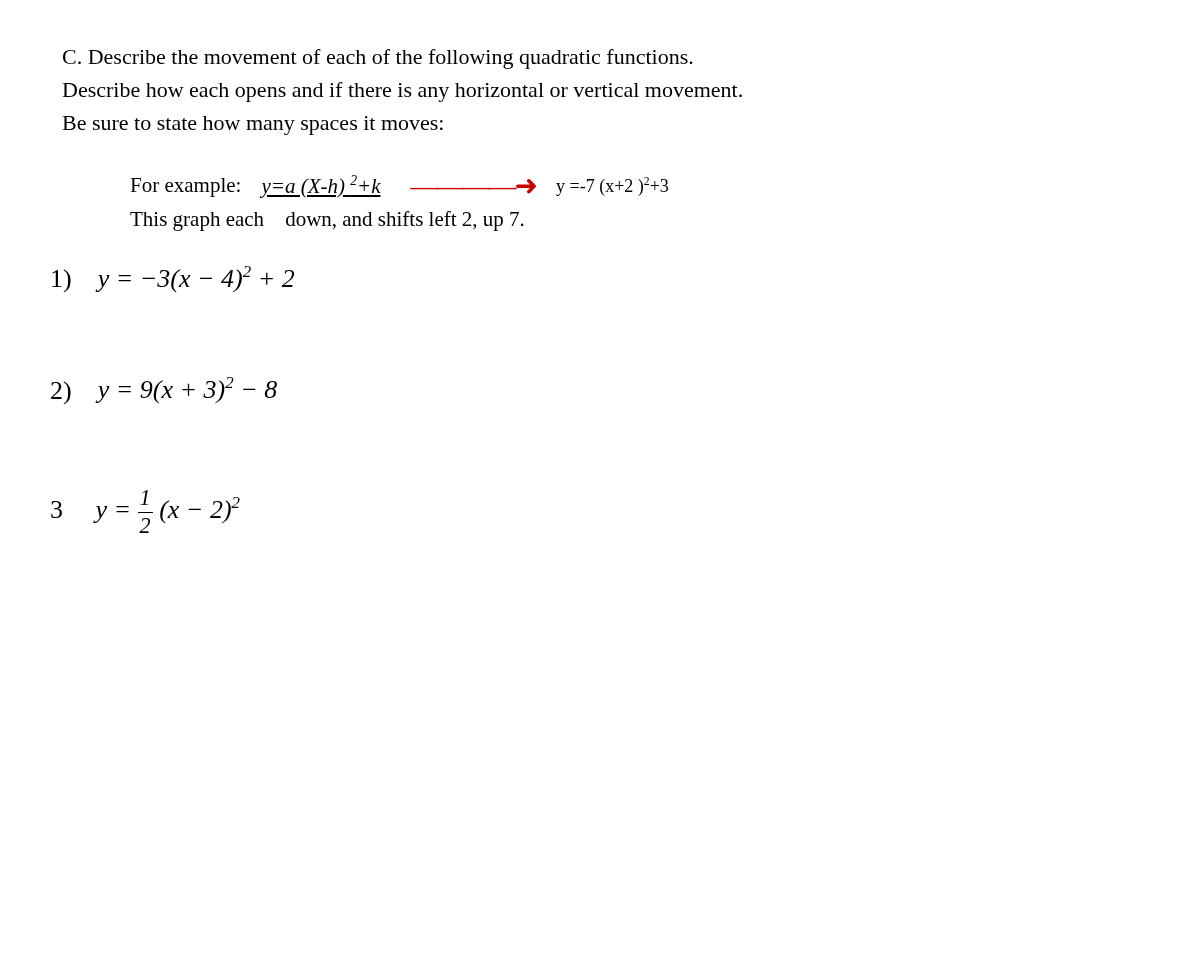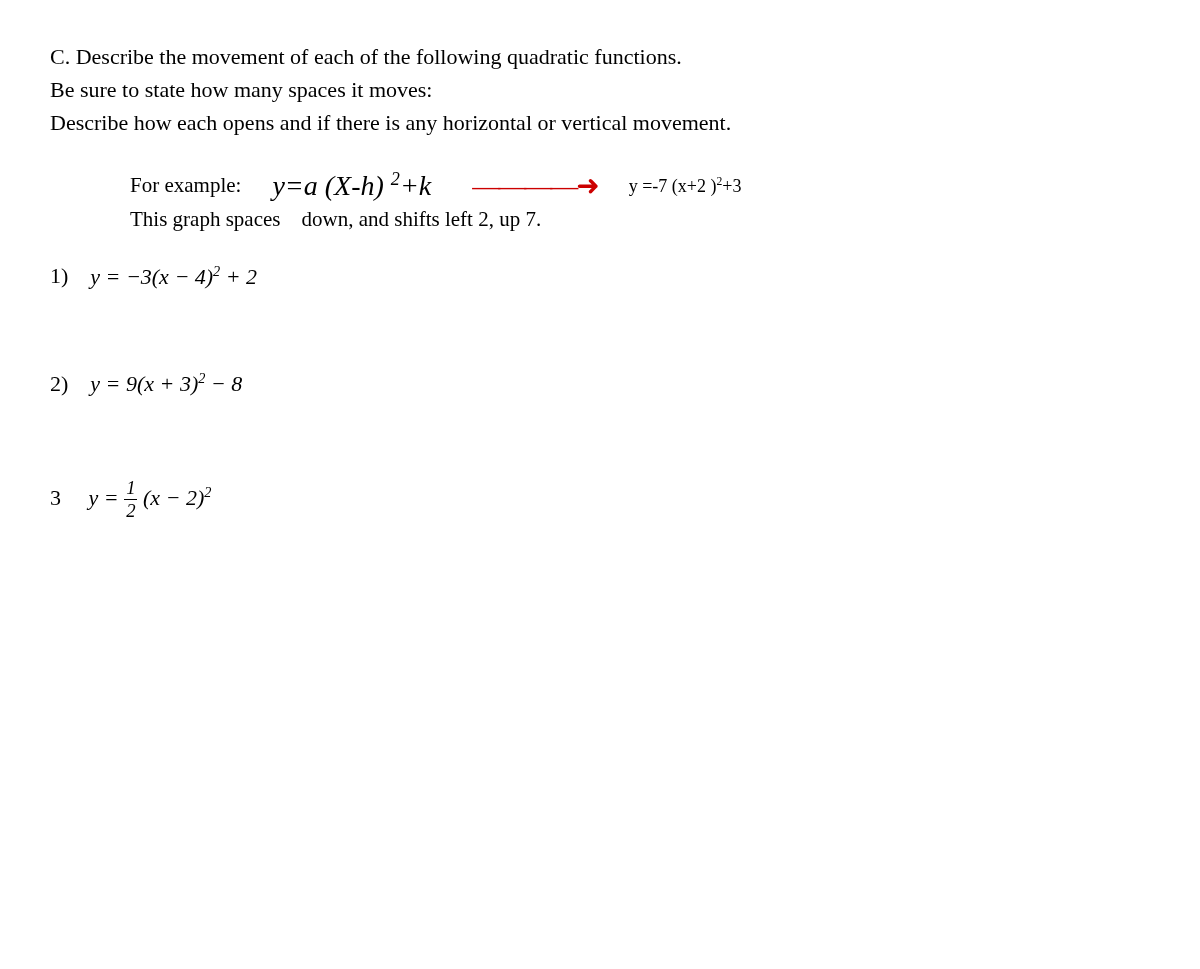--- a/index.html
+++ b/index.html
@@ -15,44 +15,45 @@
       font-family: 'Times New Roman', Times, serif;
       font-size: 22px;
       color: #000000;
       padding: 40px 50px;
     }
 
     .header-section {
       margin-bottom: 30px;
       font-size: 22px;
       line-height: 1.5;
+      margin-left: 12px;
     }
 
     .example-section {
       margin-left: 80px;
       margin-bottom: 30px;
     }
 
     .example-row {
       display: flex;
       align-items: center;
       margin-bottom: 0;
       font-size: 21px;
-      gap: 11px;
     }
 
     .for-example-label {
       margin-right: 20px;
       font-size: 21px;
     }
 
     .formula {
       font-style: italic;
       margin-right: 10px;
-      font-size: 28px;
+      font-size: 21px;
+      text-decoration: underline;
     }
 
     .arrow {
       display: inline-block;
       margin: 0 20px;
       color: #cc0000;
       font-size: 28px;
       letter-spacing: -2px;
     }
 
@@ -63,21 +64,21 @@
     .graph-opens-row {
       font-size: 21px;
       margin-top: 5px;
     }
 
     .problem-section {
       margin-bottom: 80px;
     }
 
     .problem-label {
-      font-size: 22px;
+      font-size: 26px;
       margin-bottom: 8px;
     }
 
     sup {
       font-size: 0.65em;
       vertical-align: super;
     }
 
     .italic {
       font-style: italic;
@@ -99,45 +100,45 @@
     }
 
     .frac .den {
       display: block;
       font-size: 0.85em;
       line-height: 1.2;
       padding: 0 2px;
     }
 
     .problem-3-label {
-      font-size: 22px;
+      font-size: 26px;
     }
   </style>
 </head>
 <body>
 
 <div class="header-section">
   <div>C. Describe the movement of each of the following quadratic functions.</div>
+  <div>Describe how each opens and if there is any horizontal or vertical movement.</div>
   <div>Be sure to state how many spaces it moves:</div>
-  <div>Describe how each opens and if there is any horizontal or vertical movement.</div>
 </div>
 
 <div class="example-section">
   <div class="example-row">
     <span class="for-example-label">For example:</span>
     <span class="formula">
       <span>y=a (X-h) </span><sup>2</sup><span>+k</span>
     </span>
     <span class="arrow">————➜</span>
     <span class="result-formula">
       <span>y =-7 (x+2 )</span><sup>2</sup><span>+3</span>
     </span>
   </div>
   <div class="graph-opens-row">
-    <span>This graph spaces</span>
+    <span>This graph each</span>
     &nbsp;&nbsp;
     <span>down, and shifts left 2, up 7.</span>
   </div>
 </div>
 
 <div class="problem-section">
   <div class="problem-label">
     <span>1)</span>
     &nbsp;&nbsp;
     <span class="italic">

